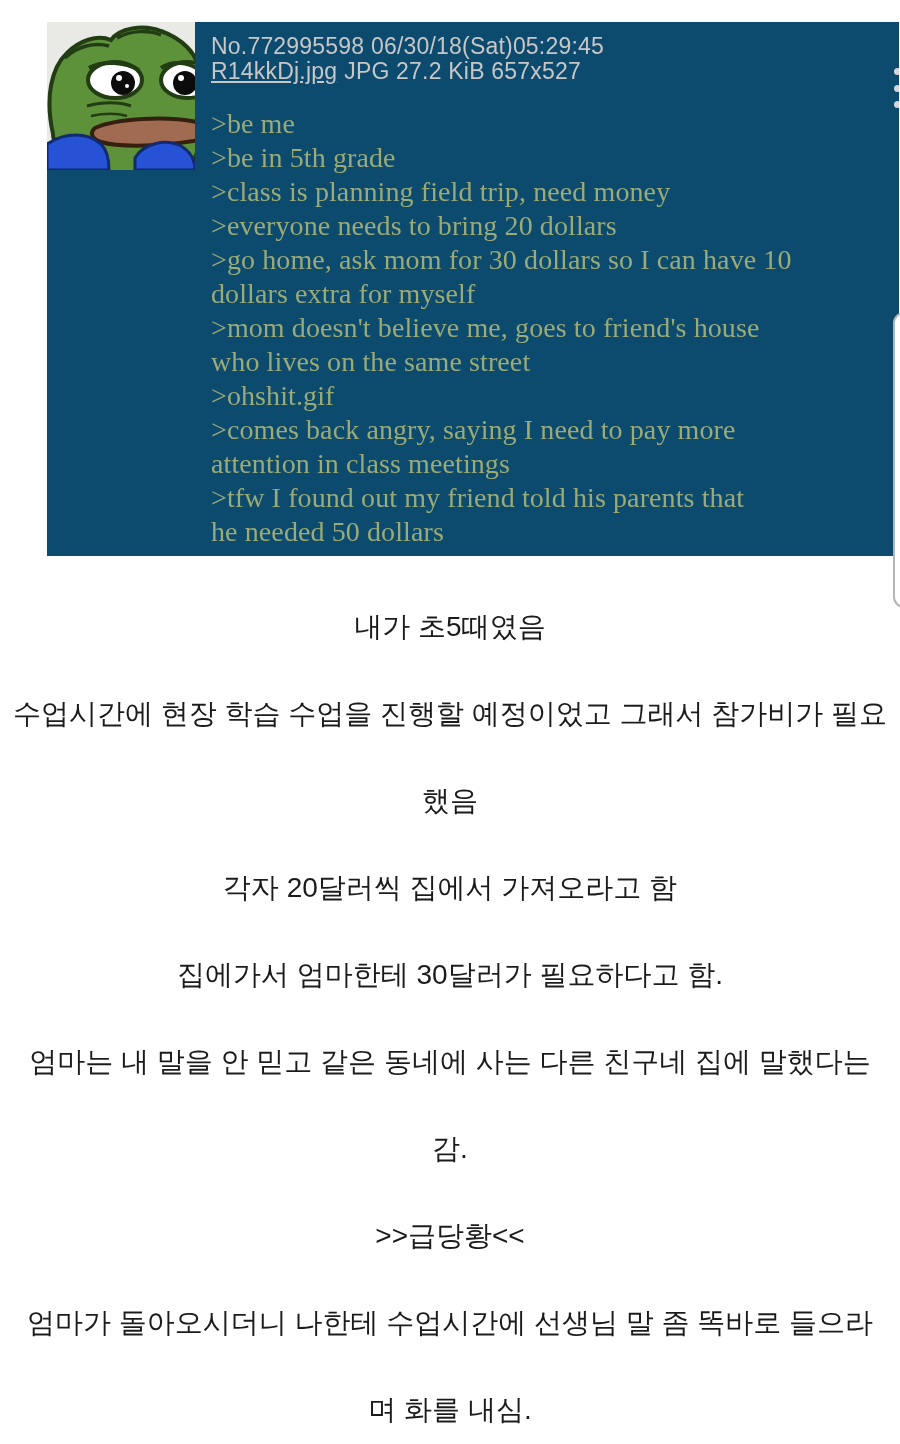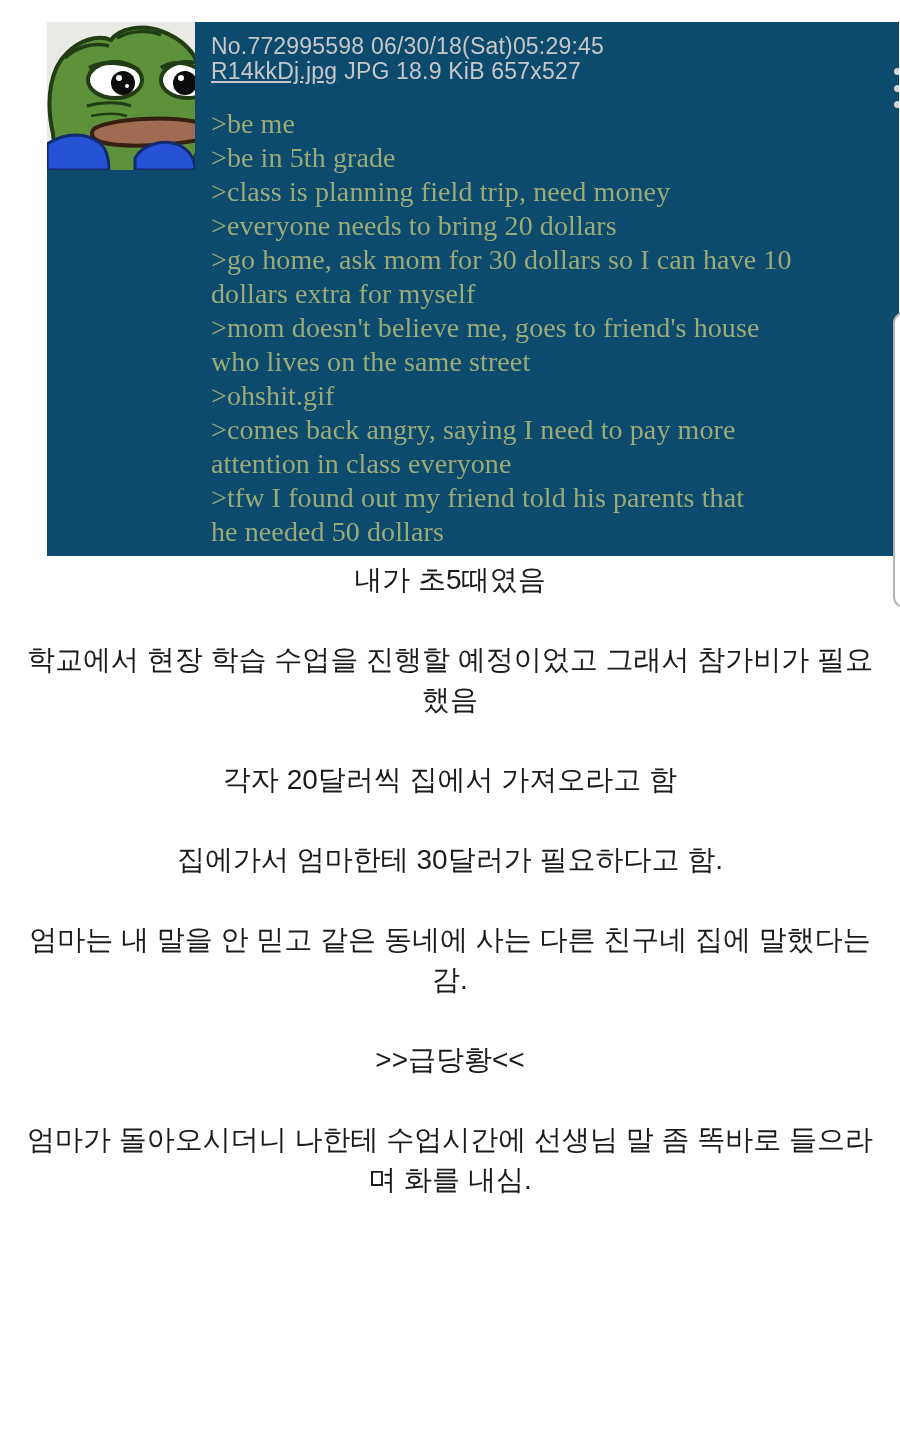--- a/index.html
+++ b/index.html
@@ -72,21 +72,21 @@
 
   
   .translation {
     position: absolute;
     left: 0; top: 560px; width: 900px;
     color: #1b1b1b;
     font-size: 28px; line-height: 40px;
     text-align: center;
   }
   .k-par { margin: 0 0 40px 0; }
-  .k-line { white-space: nowrap; }
+  .k-line { white-space: nowrap; margin-top: 47px; }
 </style>
 </head>
 <body>
 
 <div class="post-image">
 
   <div class="thumb">
     <svg width="148" height="148" viewBox="0 0 148 148">
       <rect width="148" height="148" fill="#e9eae6"></rect>
 
@@ -113,55 +113,55 @@
       <path d="M48,106 C70,96 120,94 150,100 L152,118 C120,124 74,126 54,120 C44,117 43,110 48,106 Z" fill="#a06b50" stroke="#35200f" stroke-width="4"></path>
 
       <path d="M0,122 C18,110 40,110 54,122 C60,128 62,138 62,148 L0,148 Z" fill="#2653d6" stroke="#132a6e" stroke-width="3"></path>
       <path d="M88,136 C96,122 118,116 134,124 C144,130 148,138 148,148 L88,148 Z" fill="#2653d6" stroke="#132a6e" stroke-width="3"></path>
     </svg>
   </div>
 
   <div class="hdr">
     <div>No.772995598 06/30/18(Sat)05:29:45</div>
     <div>
-      <span class="fname">R14kkDj.jpg</span><span class="finfo">JPG 18.9 KiB 657x527</span>
+      <span class="fname">R14kkDj.jpg</span><span class="finfo">JPG 27.2 KiB 657x527</span>
     </div>
   </div>
 
   <div class="kebab">
     <i></i>
       <i></i>
       <i></i>
   </div>
 
   <div class="greentext">
     <div class="gt-line">&gt;be me</div>
     <div class="gt-line">&gt;be in 5th grade</div>
     <div class="gt-line">&gt;class is planning field trip, need money</div>
     <div class="gt-line">&gt;everyone needs to bring 20 dollars</div>
     <div class="gt-line">&gt;go home, ask mom for 30 dollars so I can have 10</div>
     <div class="gt-line">dollars extra for myself</div>
     <div class="gt-line">&gt;mom doesn't believe me, goes to friend's house</div>
     <div class="gt-line">who lives on the same street</div>
     <div class="gt-line">&gt;ohshit.gif</div>
     <div class="gt-line">&gt;comes back angry, saying I need to pay more</div>
-    <div class="gt-line">attention in class everyone</div>
+    <div class="gt-line">attention in class meetings</div>
     <div class="gt-line">&gt;tfw I found out my friend told his parents that</div>
     <div class="gt-line">he needed 50 dollars</div>
   </div>
 </div>
 
 <div class="scrollbar"></div>
 
 <div class="translation">
   <div class="k-par">
     <div class="k-line">내가 초5때였음</div>
   </div>
   <div class="k-par">
-    <div class="k-line">학교에서 현장 학습 수업을 진행할 예정이었고 그래서 참가비가 필요</div>
+    <div class="k-line">수업시간에 현장 학습 수업을 진행할 예정이었고 그래서 참가비가 필요</div>
     <div class="k-line">했음</div>
   </div>
   <div class="k-par">
     <div class="k-line">각자 20달러씩 집에서 가져오라고 함</div>
   </div>
   <div class="k-par">
     <div class="k-line">집에가서 엄마한테 30달러가 필요하다고 함.</div>
   </div>
   <div class="k-par">
     <div class="k-line">엄마는 내 말을 안 믿고 같은 동네에 사는 다른 친구네 집에 말했다는</div>

